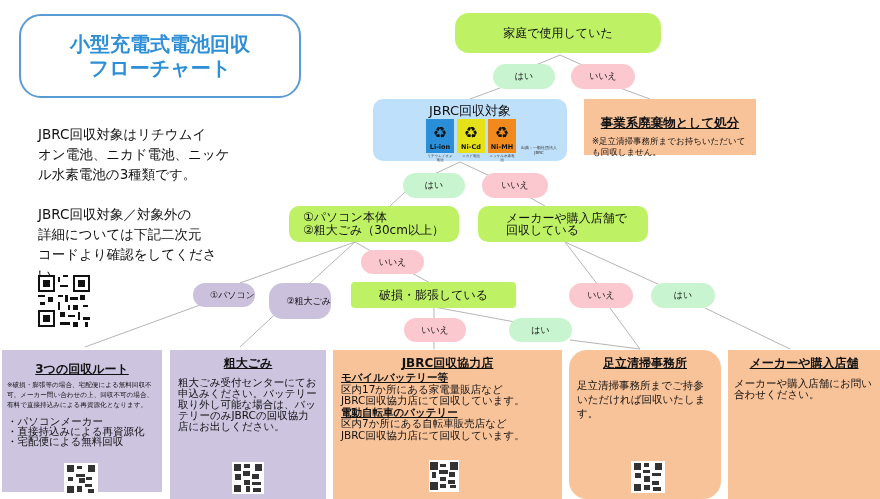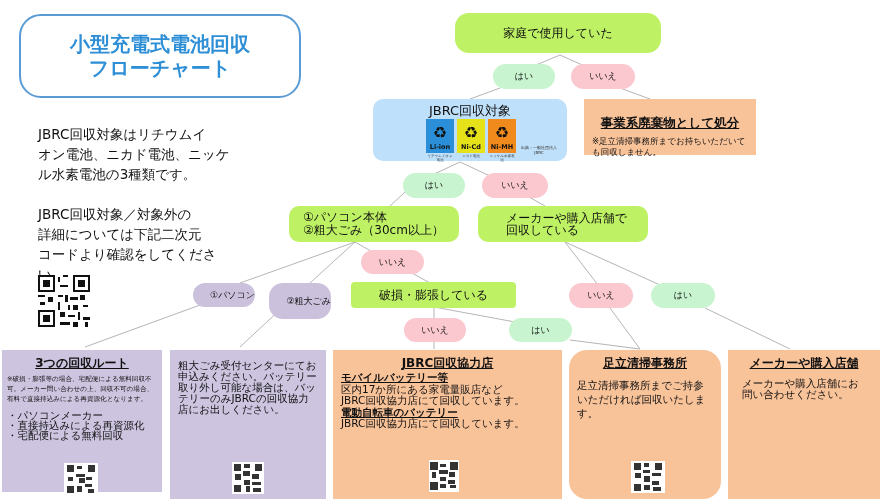--- a/index.html
+++ b/index.html
@@ -220,21 +220,21 @@
   <span>はい</span>
 </div>
 
 <div class="abs pill no" style="left:404px; top:318px; width:62px; height:24px;">
   <span>いいえ</span>
 </div>
 <div class="abs pill yes" style="left:509px; top:318px; width:63px; height:24px;">
   <span>はい</span>
 </div>
 
-<div class="abs box-purple" style="left:2px; top:350px; width:160px; height:142px; padding:5px 5px;">
+<div class="abs box-purple" style="left:2px; top:350px; width:160px; height:142px; padding:11px 5px;">
   <div class="box-title" style="font-size:12px;">3つの回収ルート</div>
   <div style="font-size:6.6px; line-height:10px; margin-top:2px;">※破損・膨張等の場合、宅配便による無料回収不可。メーカー問い合わせの上、回収不可の場合、有料で直接持込みによる再資源化となります。</div>
   <div style="font-size:10.5px; line-height:10px; margin-top:6px;">
     <div>・パソコンメーカー</div>
     <div>・直接持込みによる再資源化</div>
     <div>・宅配便による無料回収</div>
   </div>
   <div class="qr" style="position:absolute; left:62px; top:113px; width:34px; height:32px;">
     <svg viewBox="0 0 21 21" shape-rendering="crispEdges">
         <rect width="21" height="21" fill="#fff"></rect>
@@ -249,20 +249,21 @@
           <rect x="2" y="9" width="3" height="3"></rect>
           <rect x="8" y="15" width="3" height="4"></rect>
           <rect x="13" y="14" width="5" height="2"></rect>
           <rect x="15" y="17" width="4" height="3"></rect>
         </g>
       </svg>
   </div>
 </div>
 
 <div class="abs box-purple" style="left:170px; top:350px; width:156px; height:149px; padding:5px 8px;">
+  <div class="box-title" style="font-size:12px;">粗大ごみ</div>
   <div style="font-size:10.5px; line-height:11px; margin-top:5px;">粗大ごみ受付センターにてお申込みください。バッテリー取り外し可能な場合は、バッテリーのみJBRCの回収協力店にお出しください。</div>
   <div class="qr" style="position:absolute; left:62px; top:112px; width:32px; height:32px;">
     <svg viewBox="0 0 21 21" shape-rendering="crispEdges">
         <rect width="21" height="21" fill="#fff"></rect>
         <g fill="#333">
           <rect x="1" y="1" width="5" height="5"></rect>
           <rect x="15" y="1" width="5" height="5"></rect>
           <rect x="1" y="15" width="5" height="5"></rect>
           <rect x="8" y="1" width="4" height="3"></rect>
           <rect x="7" y="6" width="5" height="3"></rect>
@@ -277,20 +278,21 @@
   </div>
 </div>
 
 <div class="abs box-orange" style="left:333px; top:350px; width:229px; height:149px; padding:5px 8px;">
   <div class="box-title" style="font-size:12px;">JBRC回収協力店</div>
   <div style="font-size:10.5px; line-height:11.5px;">
     <div style="font-weight:bold; text-decoration:underline;">モバイルバッテリー等</div>
     <div>区内17か所にある家電量販店など</div>
     <div>JBRC回収協力店にて回収しています。</div>
     <div style="font-weight:bold; text-decoration:underline;">電動自転車のバッテリー</div>
+    <div>区内7か所にある自転車販売店など</div>
     <div>JBRC回収協力店にて回収しています。</div>
   </div>
   <div class="qr" style="position:absolute; left:96px; top:110px; width:30px; height:32px;">
     <svg viewBox="0 0 21 21" shape-rendering="crispEdges">
         <rect width="21" height="21" fill="#fff"></rect>
         <g fill="#333">
           <rect x="1" y="1" width="5" height="5"></rect>
           <rect x="15" y="1" width="5" height="5"></rect>
           <rect x="1" y="15" width="5" height="5"></rect>
           <rect x="8" y="2" width="4" height="2"></rect>
@@ -322,16 +324,16 @@
           <rect x="2" y="8" width="4" height="3"></rect>
           <rect x="8" y="10" width="4" height="4"></rect>
           <rect x="8" y="16" width="4" height="3"></rect>
           <rect x="13" y="13" width="5" height="3"></rect>
           <rect x="14" y="17" width="5" height="3"></rect>
         </g>
       </svg>
   </div>
 </div>
 
-<div class="abs box-orange" style="left:728px; top:350px; width:152px; height:149px; padding:5px 14px;">
+<div class="abs box-orange" style="left:728px; top:350px; width:152px; height:149px; padding:5px 6px;">
   <div class="box-title" style="font-size:12px;">メーカーや購入店舗</div>
   <div style="font-size:10.5px; line-height:11px; margin-top:6px;">メーカーや購入店舗にお問い合わせください。</div>
 </div>
 
 </body></html>

